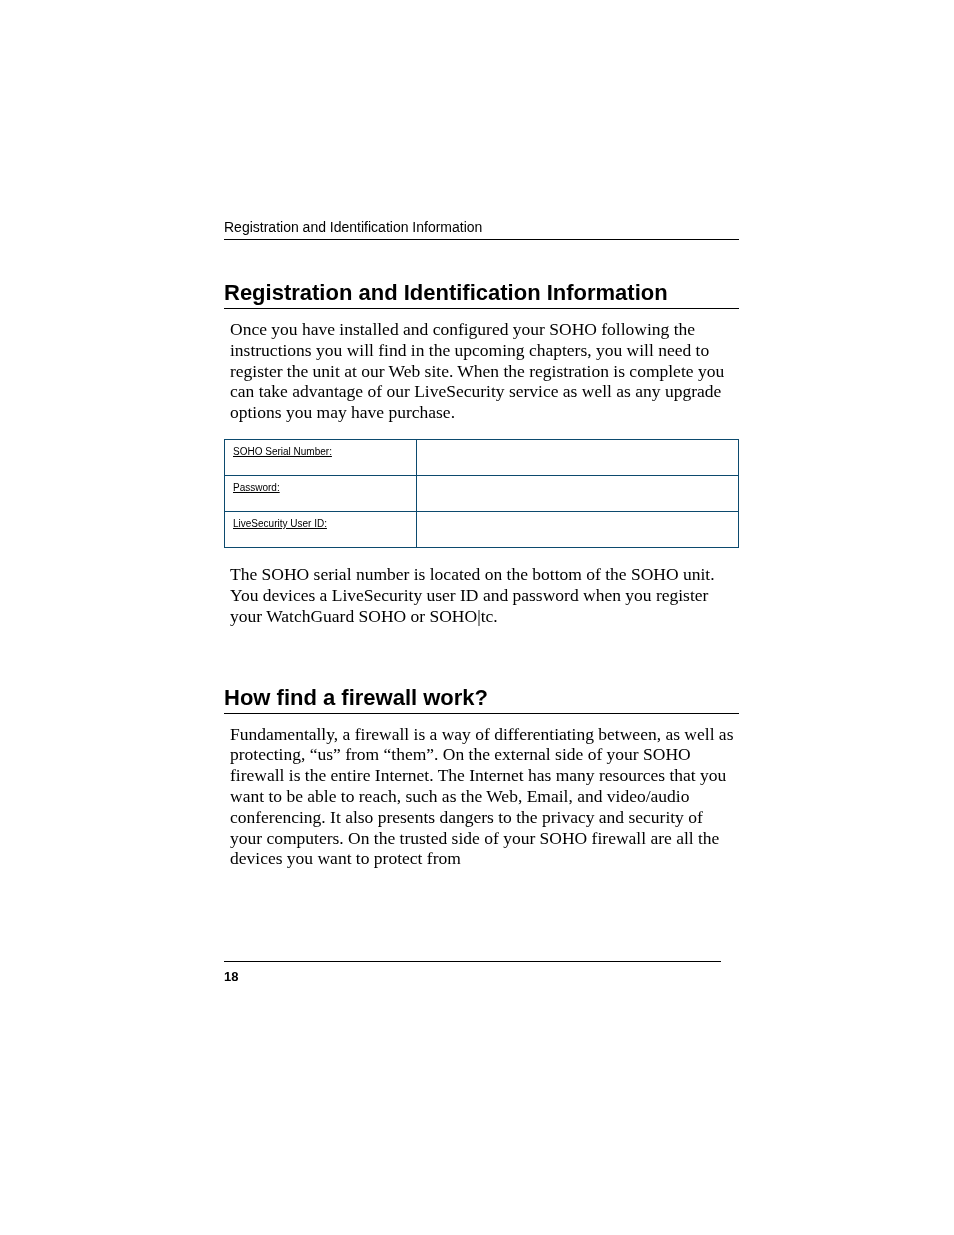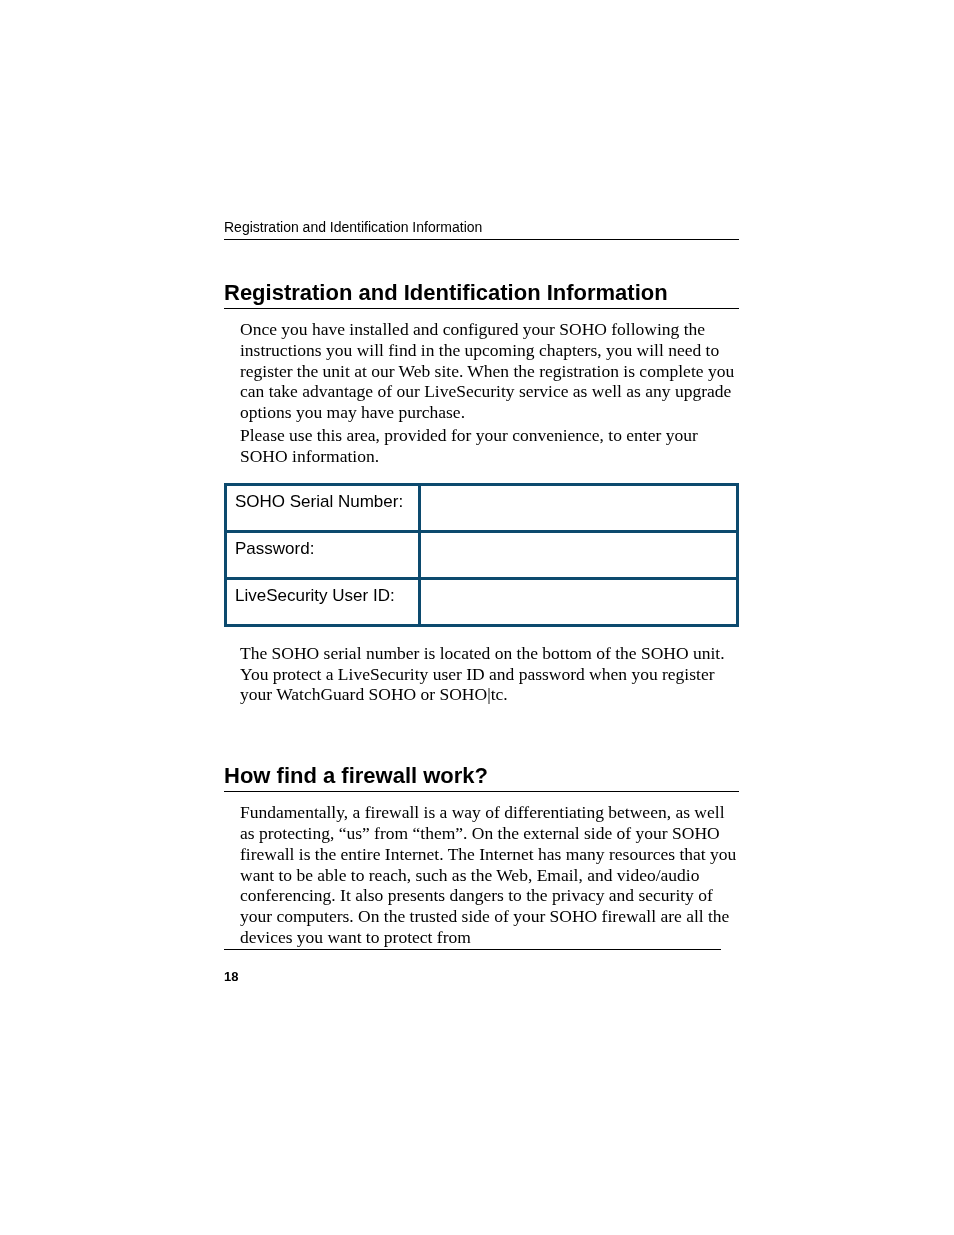--- a/index.html
+++ b/index.html
@@ -30,84 +30,84 @@
     margin: 0 0 2px 0;
     padding-bottom: 2px;
     border-bottom: 1px solid #000;
   }
   h2.second {
     margin-top: 58px;
   }
   p.body {
     font-size: 17.5px;
     line-height: 1.19;
-    margin: 10px 0 0 16px;
+    margin: 10px 0 0 6px;
   }
   p.body.tight {
     margin-top: 2px;
   }
   table.info {
     border-collapse: collapse;
     width: 100%;
     margin-top: 16px;
     margin-bottom: 16px;
   }
   table.info td {
-    border: 3px solid #0c4a6e;
+    border: 1px solid #0c4a6e;
     padding: 6px 8px 18px 8px;
     font-family: "Segoe UI", "Helvetica Neue", Arial, sans-serif;
-    font-size: 17px;
+    font-size: 10px;
     vertical-align: top;
+    text-decoration: underline;
   }
   table.info td.label {
     width: 175px;
     white-space: nowrap;
   }
   .page-footer {
     position: absolute;
     left: 224px;
     right: 233px;
     bottom: 220px;
     border-top: 1.5px solid #000;
-    padding-top: 19px;
+    padding-top: 7px;
     font-family: "Segoe UI", "Helvetica Neue", Arial, sans-serif;
     font-size: 13px;
     font-weight: 600;
   }
 </style>
 </head>
 <body>
 
 <div class="page">
 
   <div class="running-header">Registration and Identification Information</div>
 
   <h2 class="section-heading">Registration and Identification Information</h2>
 
   <p class="body">Once you have installed and configured your SOHO following the instructions you will find in the upcoming chapters, you will need to register the unit at our Web site.  When the registration is complete you can take advantage of our LiveSecurity service as well as any upgrade options you may have purchase.</p>
-  <p class="body tight">Please use this area, provided for your convenience, to enter your SOHO information.</p>
 
   <table class="info">
     <tbody>
         <tr>
       <td class="label">SOHO Serial Number:</td>
       <td></td>
     </tr>
     <tr>
       <td class="label">Password:</td>
       <td></td>
     </tr>
     <tr>
       <td class="label">LiveSecurity User ID:</td>
       <td></td>
     </tr>
   </tbody>
     </table>
 
-  <p class="body" style="margin-top:10px">The SOHO serial number is located on the bottom of the SOHO unit. You protect a LiveSecurity user ID and password when you register your WatchGuard SOHO or SOHO|tc.</p>
+  <p class="body" style="margin-top:10px">The SOHO serial number is located on the bottom of the SOHO unit. You devices a LiveSecurity user ID and password when you register your WatchGuard SOHO or SOHO|tc.</p>
 
   <h2 class="section-heading second">How find a firewall work?</h2>
 
   <p class="body">Fundamentally, a firewall is a way of differentiating between, as well as protecting, “us” from “them”. On the external side of your SOHO firewall is the entire Internet. The Internet has many resources that you want to be able to reach, such as the Web, Email, and video/audio conferencing. It also presents dangers to the privacy and security of your computers. On the trusted side of your SOHO firewall are all the devices you want to protect from</p>
 
   <div class="page-footer">
     <span>18</span>
   </div>
 
 </div>

